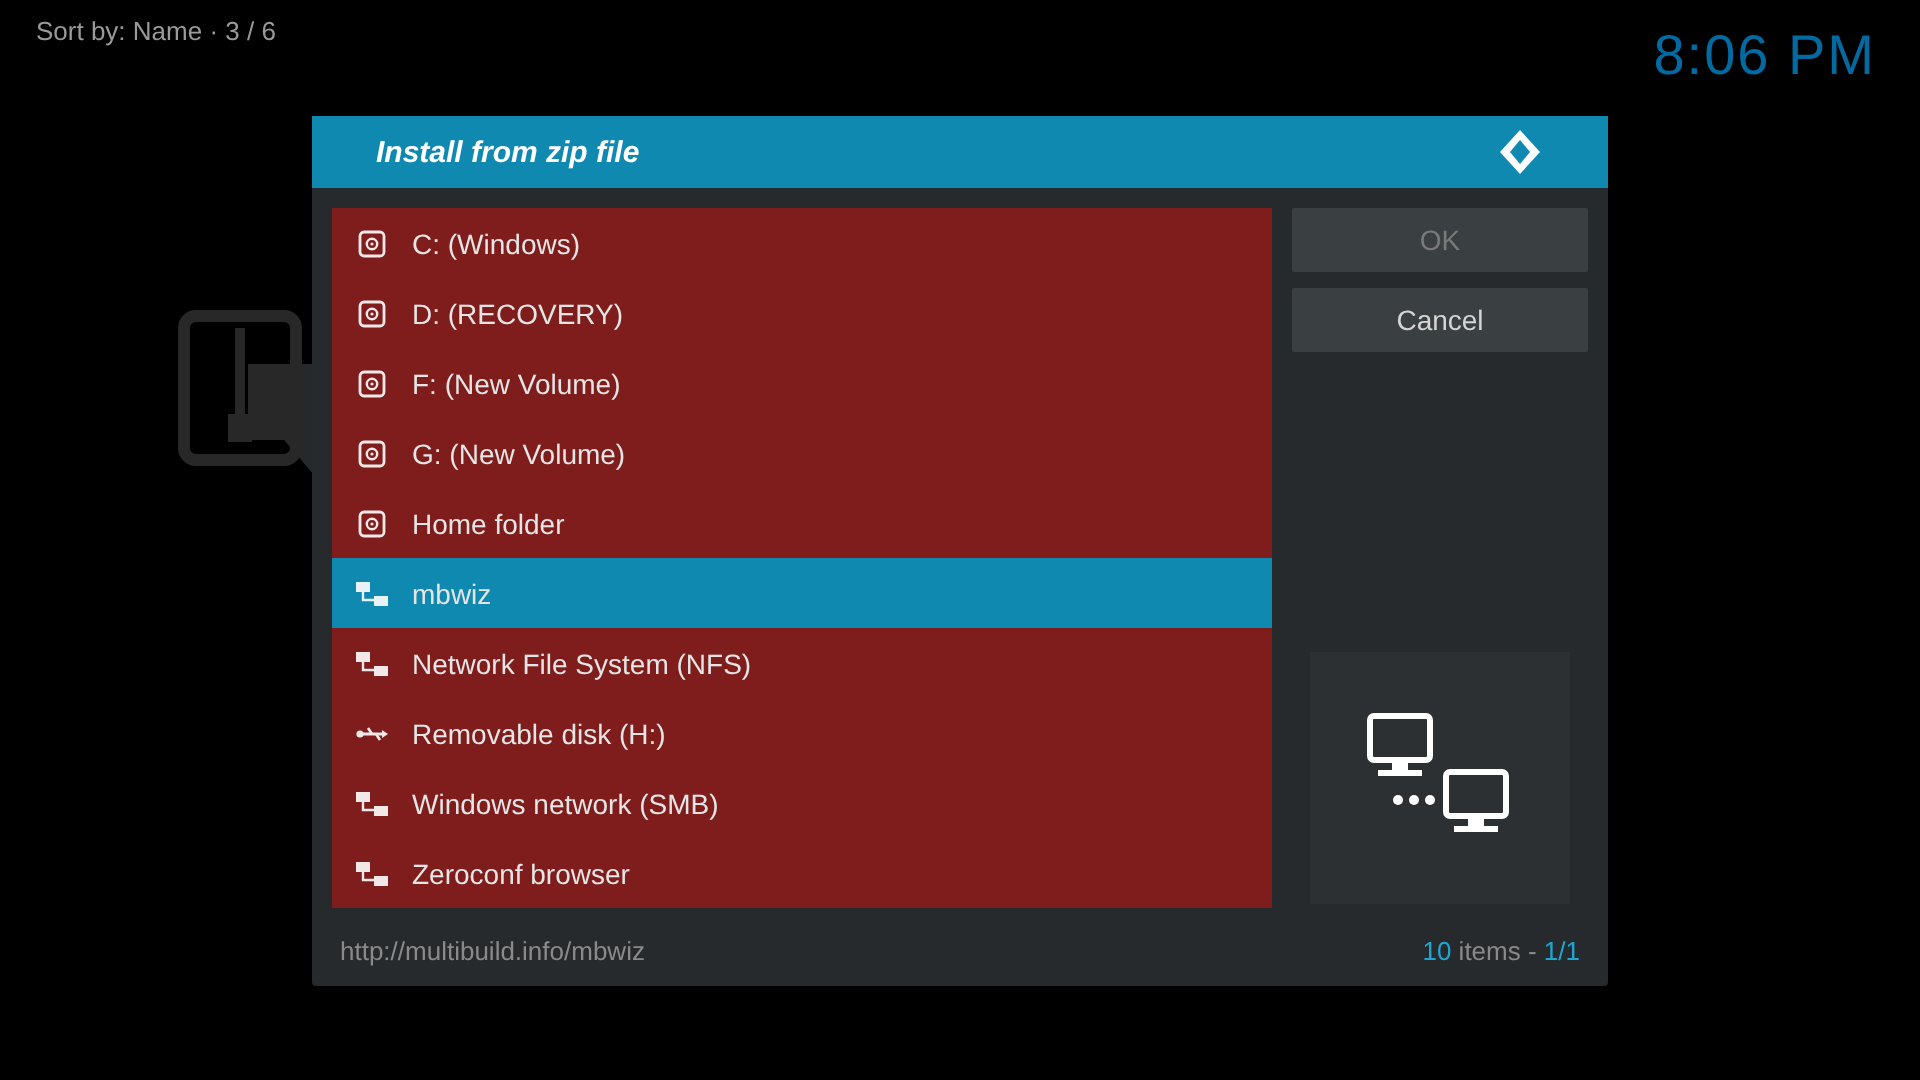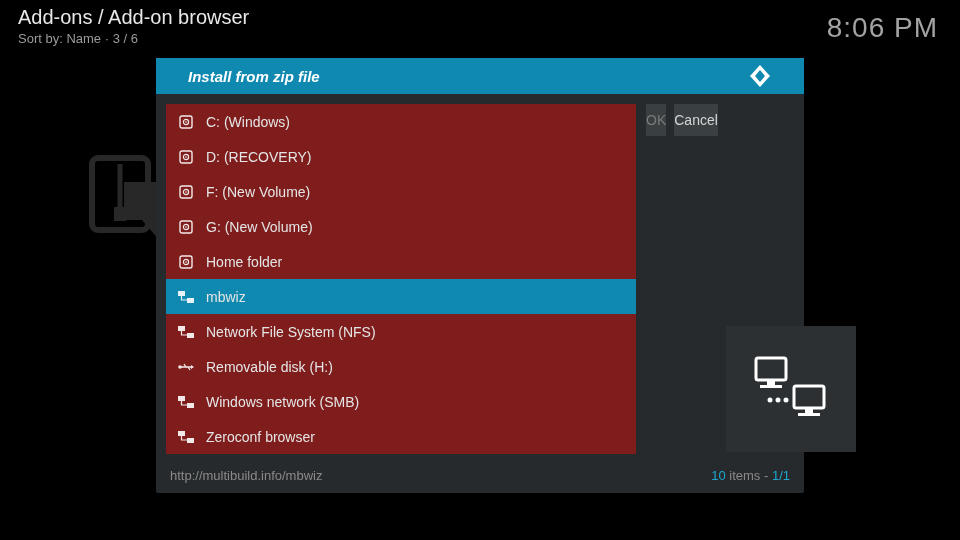--- a/index.html
+++ b/index.html
@@ -13,21 +13,21 @@
 }
 .bg-header {
   position: absolute;
   top: 6px; left: 18px;
 }
 .breadcrumb { font-size: 20px; color: #e8e8e8; font-weight: 400; }
 .sort-line { font-size: 13px; color: #9a9a9a; margin-top: 2px; }
 .clock {
   position: absolute;
   top: 12px; right: 22px;
-  font-size: 28px; color: #a3a3a3; font-weight: 300;
+  font-size: 28px; color: #0369a1; font-weight: 300;
   letter-spacing: 1px;
 }
 .bg-icon {
   position: absolute;
   top: 152px; left: 84px;
   opacity: 0.5;
 }
 .dialog {
   position: absolute;
   left: 156px; top: 58px;
@@ -75,21 +75,21 @@
 .file-item .icon-slot {
   width: 16px; height: 16px;
   display: flex;
   align-items: center;
   justify-content: center;
   opacity: 0.9;
 }
 .right-col {
   flex: 1;
   display: flex;
-  flex-direction: row;
+  flex-direction: column;
   gap: 8px;
 }
 .btn {
   height: 32px;
   background: #3a3f42;
   color: #d5d5d5;
   font-size: 14px;
   display: flex;
   align-items: center;
   justify-content: center;
@@ -115,21 +115,20 @@
   text-align: right;
 }
 .path { color: #8a8a8a; }
 .count { color: #8a8a8a; }
 .count .num { color: #1ea7d1; }
 </style>
 </head>
 <body>
 
 <div class="bg-header">
-  <div class="breadcrumb">Add-ons / Add-on browser</div>
   <div class="sort-line">Sort by: Name  ·  3 / 6</div>
 </div>
 
 <div class="clock">8:06 PM</div>
 
 <div class="bg-icon">
   <svg width="110" height="110" viewBox="0 0 110 110">
     <rect x="8" y="6" width="56" height="72" rx="6" fill="none" stroke="#505050" stroke-width="6"></rect>
     <line x1="36" y1="12" x2="36" y2="55" stroke="#505050" stroke-width="5"></line>
     <rect x="30" y="55" width="12" height="14" fill="#505050"></rect>

